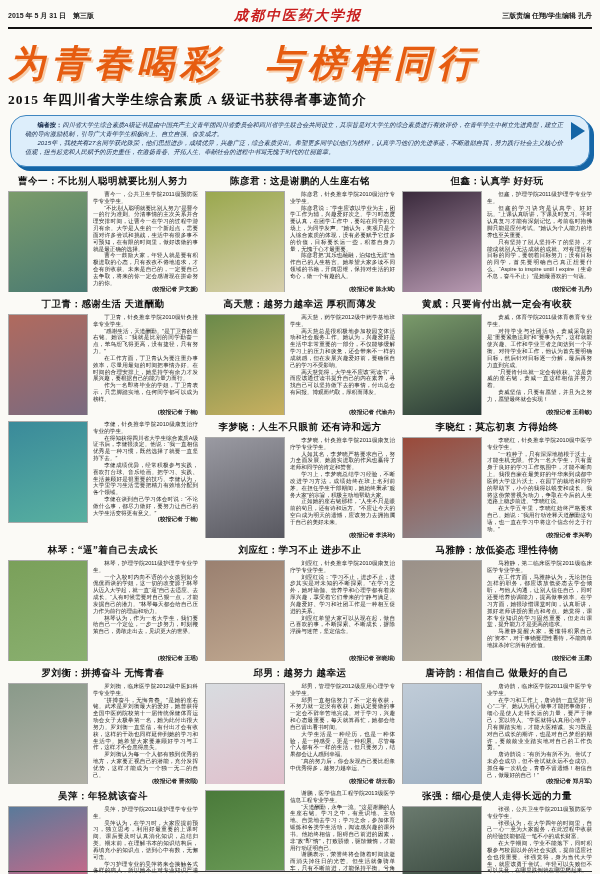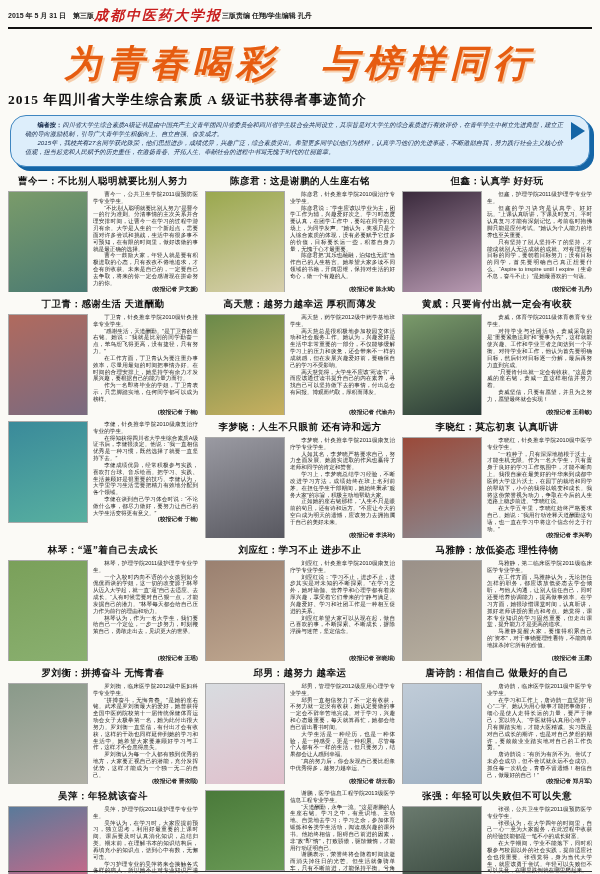--- a/index.html
+++ b/index.html
@@ -1,26 +1,26 @@
 <!DOCTYPE html>
 <html><head>
 <meta charset="utf-8">
 <style>
   html,body{margin:0;padding:0;}
   body{width:600px;height:874px;background:#fbfaf6;font-family:"Liberation Sans",sans-serif;color:#1a1a1a;overflow:hidden;}
   .page{width:584px;height:858px;padding:8px;position:relative;}
 
   
-  .masthead{display:flex;justify-content:flex-start;align-items:center;height:16px;}
+  .masthead{display:flex;justify-content:space-between;align-items:center;height:16px;}
   .mh-side{font-size:7px;font-weight:bold;color:#222;white-space:nowrap;}
   .paper-name{font-size:14px;font-weight:bold;font-style:italic;color:#c81e1e;letter-spacing:2px;font-family:"Liberation Serif",serif;}
   .rule{height:2px;background:#111;margin-top:3px;}
 
   
-  .main-title{margin:10px 0 2px 0;text-align:center;font-size:37px;font-weight:bold;font-style:italic;color:#e65c10;letter-spacing:6px;font-family:"Liberation Serif",serif;text-shadow:2px 2px 0 #f6cfae;white-space:nowrap;}
+  .main-title{margin:10px 0 2px 0;font-size:37px;font-weight:bold;font-style:italic;color:#e65c10;letter-spacing:6px;font-family:"Liberation Serif",serif;text-shadow:2px 2px 0 #f6cfae;white-space:nowrap;}
   .title-gap{display:inline-block;width:42px;}
   .subtitle{margin:2px 0 6px 0;text-align:left;font-size:13.5px;font-weight:bold;color:#111;font-family:"Liberation Serif",serif;letter-spacing:1px;}
 
   
   .editor-note{position:relative;margin:0 2px 8px 2px;background:#ddeefb;border:1px solid #3f86c0;border-radius:16px;box-shadow:4px 4px 0 #1465a6;padding:5px 26px 5px 14px;height:40px;overflow:hidden;}
   .editor-note p{margin:0;font-size:6.2px;line-height:1.45;font-style:italic;color:#15294a;text-align:justify;text-indent:2em;}
   .editor-note b{font-style:normal;}
   .note-arrow{position:absolute;right:4px;top:6px;width:0;height:0;border-top:9px solid transparent;border-bottom:9px solid transparent;border-left:14px solid #1465a6;}
 
   
@@ -149,21 +149,21 @@
       <div class="p-text">
         <p>李梦晓，针灸推拿学院2011级康复治疗学专业学生。</p>
             <p>人如其名，李梦晓严格要求自己，努力全面发展。她踏实进取的作风也赢得了老师和同学的肯定和赞誉。</p>
             <p>学习上，李梦晓总结学习经验，不断改进学习方法，成绩始终在班上名列前茅。在担任学生干部期间，她始终秉承“服务大家”的宗旨，积极主动地帮助大家。</p>
             <p>正如她的座右铭那样，“人生不只是眼前的苟且，还有诗和远方。”不应让今天的空白成为明天的遗憾，应该努力去拥抱属于自己的美好未来。</p>
             <div class="byline">(校报记者 李洪玲)</div>
       </div>
     </div>
   </article>
       <article class="profile">
-    <h3 class="p-head">李晓红：莫忘初衷 认真听讲</h3>
+    <h3 class="p-head">李晓红：莫忘初衷 方得始终</h3>
     <div class="p-body">
       <div class="photo" style="background: linear-gradient(160deg, rgb(154, 74, 58), rgb(138, 138, 146));"></div>
       <div class="p-text">
         <p>李晓红，针灸推拿学院2010级中医学专业学生。</p>
             <p>“一粒种子，只有深深地植根于沃土，才能生机无限。作为一名大学生，只有置身于良好的学习工作氛围中，才能不断向上。我很自豪在最美好的年华来到成都中医药大学这片沃土，在园丁的栽培和同学的帮助下，小小的我得以蜕变和成长。我将这份荣誉视为动力，争取在今后的人生道路上稳步前进。”李晓红说。</p>
             <p>在大学五年里，李晓红始终严格要求自己。她说：“我用行动诠释天道酬勤这句话，也一直在学习中将这个信念付之于行动。”</p>
             <div class="byline">(校报记者 李兴琴)</div>
       </div>
     </div>
   </article>
@@ -255,21 +255,21 @@
     <div class="p-body">
       <div class="photo" style="background: linear-gradient(160deg, rgb(74, 122, 58), rgb(106, 154, 86));"></div>
       <div class="p-text">
         <p>谢鹏，医学信息工程学院2013级医学信息工程专业学生。</p>
             <p>“天道酬勤，永争一流。”这是谢鹏的人生座右铭。学习之中，有意识地、主动地、自觉地去学习；学习之余，参加体育锻炼和各类学生活动，阅读感兴趣的课外书。他始终相信，阻碍自己前进的因素，非“敌”即“惰”，打败骄傲，驱散懒惰，才能用行动证明自己。</p>
             <p>谢鹏表示，荣誉终将会随着时间流逝而消失掉往日的光芒。但生活就像骑单车，只有不断前进，才能保持平衡。号角已吹响，年轻人，行动起来！</p>
       </div>
     </div>
   </article>
       <article class="profile">
-    <h3 class="p-head">张强：年轻可以失败但不可以失意</h3>
+    <h3 class="p-head">张强：细心是使人走得长远的力量</h3>
     <div class="p-body">
       <div class="photo" style="background: linear-gradient(160deg, rgb(106, 122, 110), rgb(56, 72, 62));"></div>
       <div class="p-text">
         <p>张强，公共卫生学院2011级预防医学专业学生。</p>
             <p>张强认为，在大学四年的时间里，自己一心一意为大家服务，在此过程中收获的经验技能都是一笔不小的成长财富。</p>
             <p>在大学期间，学业不能落下，同时积极参与校园以外的社会实践，提前适应社会也很重要。张强觉得，身为当代大学生，就应该勇于尝试。年轻可以失败但不可以失意，在哪里跌倒就在哪里爬起来。</p>
       </div>
     </div>
   </article>
     </main>

